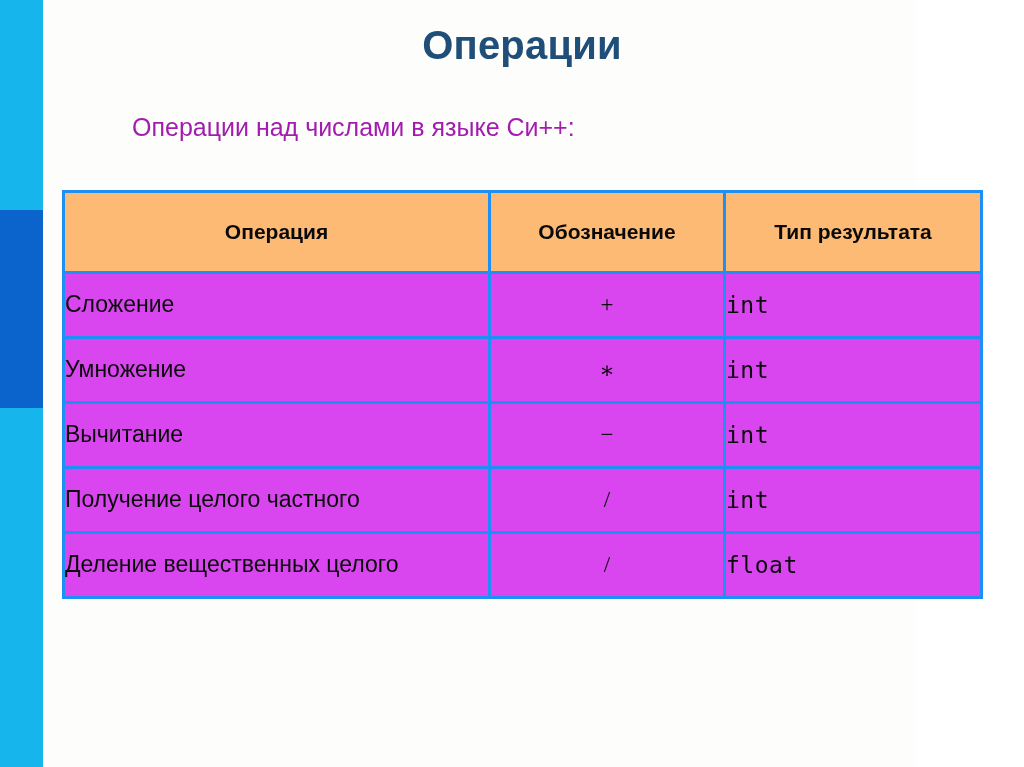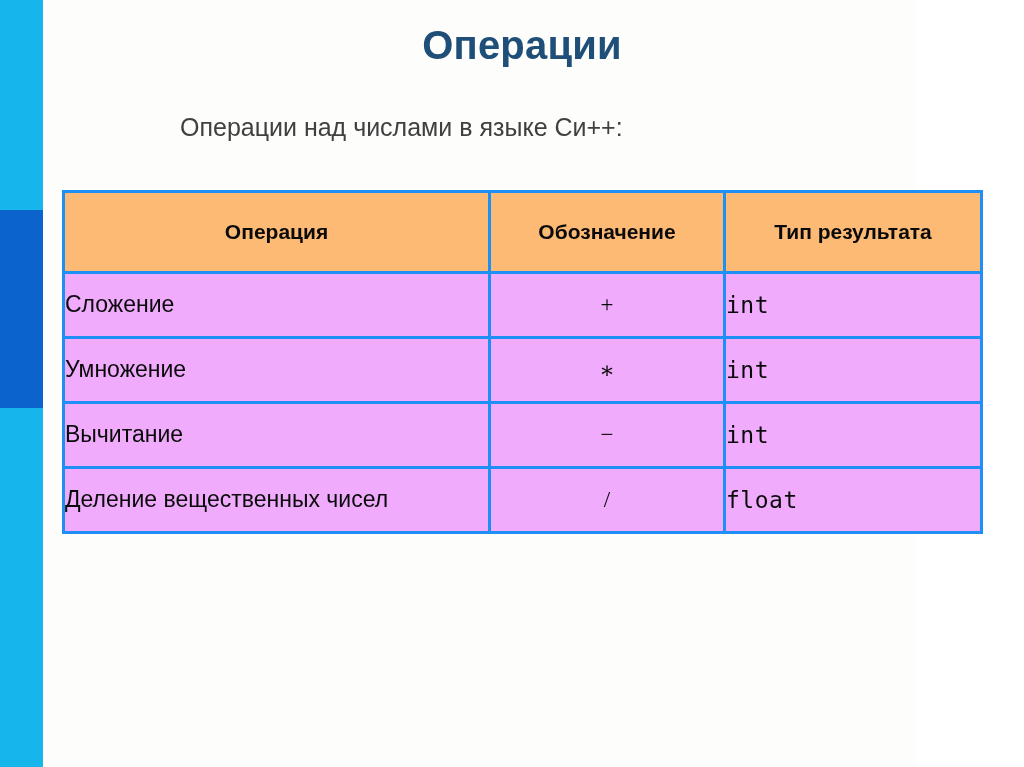--- a/index.html
+++ b/index.html
@@ -65,24 +65,23 @@
     letter-spacing: 0.2px;
     line-height: 1.15;
     white-space: nowrap;
   }
   .subtitle {
     position: absolute;
     left: 132px;
     top: 112px;
     font-size: 25px;
     font-weight: normal;
-    color: #404040;
+    color: #a21caf;
     line-height: 1.2;
     white-space: nowrap;
-    margin-left: 48px;
   }
 
   
   .tbl-wrap {
     position: absolute;
     left: 62px;
     top: 190px;
     width: 918px;
   }
   table.ops {
@@ -107,21 +106,21 @@
     text-align: center;
     font-size: 21px;
     font-weight: bold;
     color: #0a0a0a;
     padding: 4px 6px;
   }
   table.ops tbody td {
     height: 62px;
     font-size: 23px;
     color: #0a0a0a;
-    background: #f0abfc;
+    background: #d946ef;
   }
   td.op-name {
     text-align: left;
     padding: 6px 10px 6px 14px;
     line-height: 1.28;
     font-weight: normal;
   }
   td.op-sym {
     text-align: center;
     font-family: "Liberation Serif", "DejaVu Serif", serif;
@@ -175,22 +174,27 @@
         <tr>
           <td class="op-name">Умножение</td>
           <td class="op-sym">∗</td>
           <td class="op-type">int</td>
         </tr>
         <tr>
           <td class="op-name">Вычитание</td>
           <td class="op-sym">−</td>
           <td class="op-type">int</td>
         </tr>
+        <tr>
+          <td class="op-name">Получение целого частного</td>
+          <td class="op-sym">/</td>
+          <td class="op-type">int</td>
+        </tr>
         <tr class="tall">
-          <td class="op-name">Деление вещественных чисел</td>
+          <td class="op-name">Деление вещественных целого</td>
           <td class="op-sym">/</td>
           <td class="op-type">float</td>
         </tr>
       </tbody>
     </table>
   </div>
 
 </div>
 
 </body></html>

